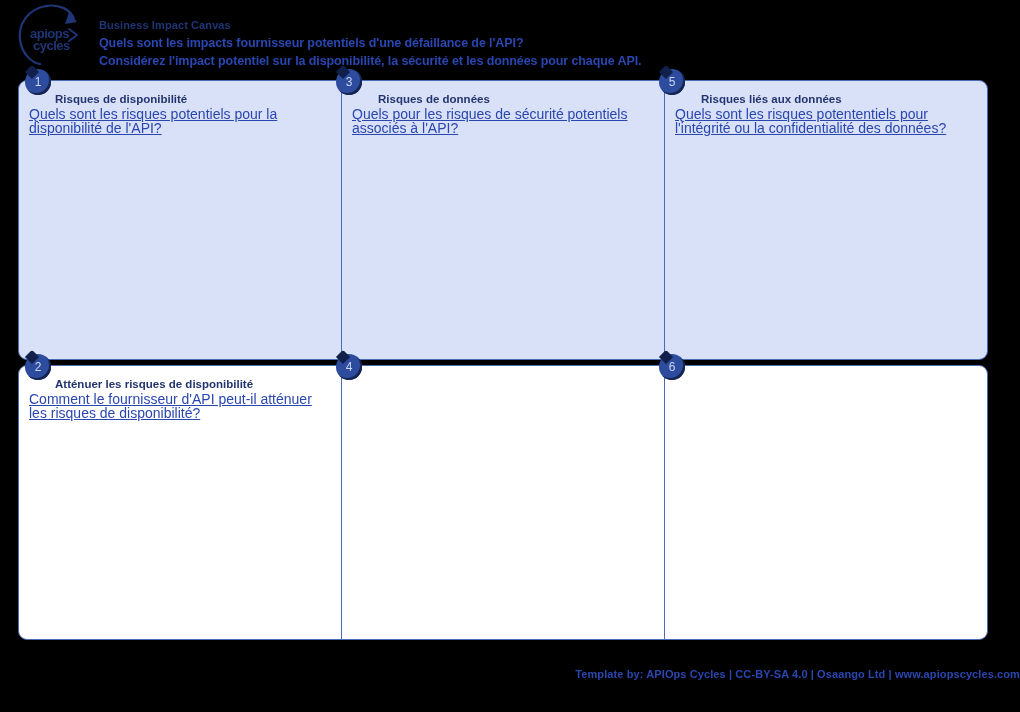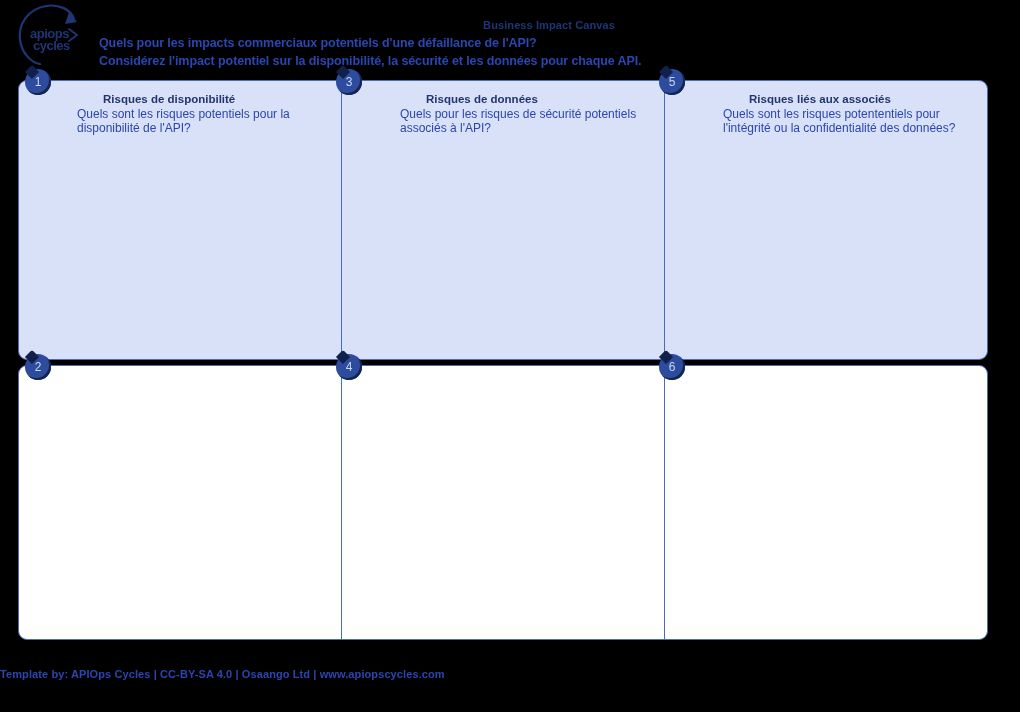--- a/index.html
+++ b/index.html
@@ -36,21 +36,20 @@
     top: 18px;
     width: 900px;
   }
   .hdr-title {
     font-size: 11px;
     font-weight: bold;
     color: #1f3576;
     letter-spacing: 0.1px;
     line-height: 14px;
     margin: 0 0 3px 0;
-    text-align: center;
   }
   .hdr-line {
     font-size: 12.5px;
     font-weight: bold;
     color: #2a46b0;
     line-height: 16px;
     margin: 0 0 2px 0;
     letter-spacing: -0.1px;
   }
 
@@ -127,45 +126,45 @@
     border-radius: 2px 0 0 0;
     transform: rotate(45deg);
     z-index: -1;
   }
 
   .cell-text {
     position: absolute;
     left: 10px;
     top: 11px;
     right: 8px;
-    margin-left: 48px;
   }
   .cell-title {
     font-size: 11.5px;
     font-weight: bold;
     color: #23356e;
     margin: 0 0 1px 0;
     padding-left: 26px;
     line-height: 14px;
   }
   .cell-q {
-    font-size: 12px;
+    font-size: 14px;
     font-weight: normal;
     color: #2a46b0;
     line-height: 14px;
     margin: 0;
+    text-decoration: underline;
   }
 
   
   #footer {
     position: absolute;
     left: 0;
     top: 668px;
     width: 1020px;
-    text-align: left;
+    text-align: right;
     font-size: 11px;
     font-weight: bold;
     color: #2a46b0;
     letter-spacing: 0.1px;
   }
 </style>
 </head>
 <body>
 
 <div id="header">
@@ -175,21 +174,21 @@
       <path d="M60 18 C58 7, 44 2, 32 4 C14 7, 4 22, 6 38 C8 52, 18 61, 26 62" fill="none" stroke="#1f3576" stroke-width="2.2" stroke-linecap="round"></path>
       <path d="M55 10 L63 20 L51 22 Z" fill="#1f3576"></path>
       <text x="16" y="36" font-family="'Liberation Sans', sans-serif" font-size="13" font-weight="bold" fill="#1f3576" letter-spacing="-0.5">apiops</text>
       <text x="19" y="48" font-family="'Liberation Sans', sans-serif" font-size="13" font-weight="bold" fill="#1f3576" letter-spacing="-0.5">cycles</text>
       <path d="M55 27 L63 33 L55 39" fill="none" stroke="#1f3576" stroke-width="1.8" stroke-linecap="round"></path>
     </svg>
   </div>
 
   <div id="header-text">
     <div class="hdr-title">Business Impact Canvas</div>
-    <div class="hdr-line">Quels pour les impacts commerciaux potentiels d'une défaillance de l'API?</div>
+    <div class="hdr-line">Quels sont les impacts fournisseur potentiels d'une défaillance de l'API?</div>
     <div class="hdr-line">Considérez l'impact potentiel sur la disponibilité, la sécurité et les données pour chaque API.</div>
   </div>
 </div>
 
 <div id="canvas">
 
   <div class="row" id="row-top">
 
     <div class="cell">
       <div class="badge">1</div>
@@ -203,31 +202,35 @@
       <div class="badge">3</div>
       <div class="cell-text">
         <div class="cell-title">Risques de données</div>
         <div class="cell-q">Quels pour les risques de sécurité potentiels associés à l'API?</div>
       </div>
     </div>
 
     <div class="cell">
       <div class="badge">5</div>
       <div class="cell-text">
-        <div class="cell-title">Risques liés aux associés</div>
+        <div class="cell-title">Risques liés aux données</div>
         <div class="cell-q">Quels sont les risques potententiels pour l'intégrité ou la confidentialité des données?</div>
       </div>
     </div>
 
   </div>
 
   <div class="row" id="row-bottom">
 
     <div class="cell">
       <div class="badge">2</div>
+      <div class="cell-text">
+        <div class="cell-title">Atténuer les risques de disponibilité</div>
+        <div class="cell-q">Comment le fournisseur d'API peut-il atténuer les risques de disponibilité?</div>
+      </div>
     </div>
 
     <div class="cell">
       <div class="badge">4</div>
     </div>
 
     <div class="cell">
       <div class="badge">6</div>
     </div>
 

